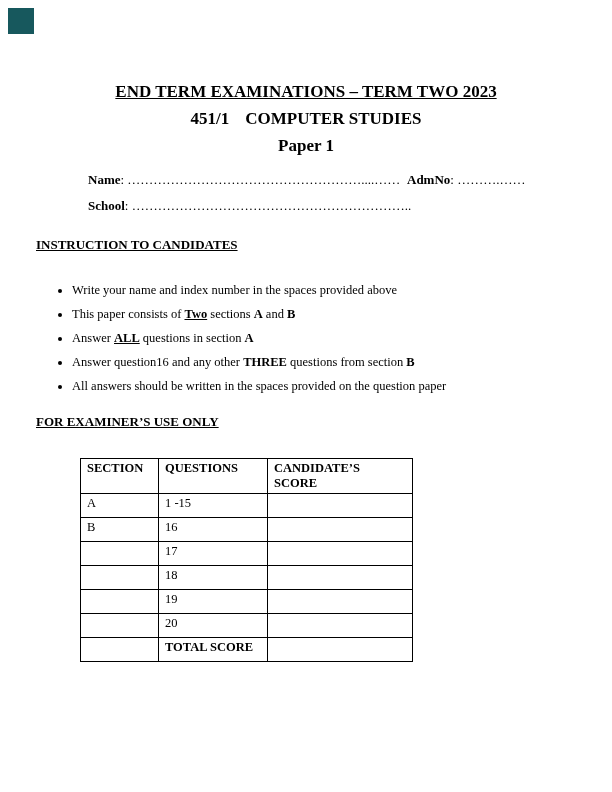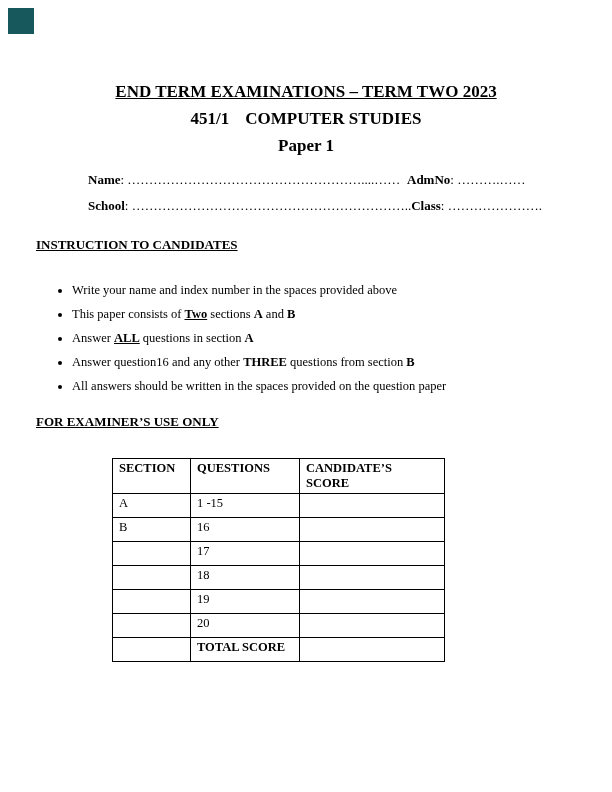--- a/index.html
+++ b/index.html
@@ -49,21 +49,21 @@
   }
   .bullets {
     margin:30px 0 0 36px;
     padding-left:36px;
     font-size:12.5px;
     list-style:disc;
   }
   .bullets li { line-height:15px; margin-bottom:9px; }
   .examiner-heading { margin-top:20px; }
   table.score {
-    margin:28px 0 0 112px;
+    margin:28px 0 0 80px;
     border-collapse:collapse;
     font-size:12.5px;
   }
   .score th, .score td {
     border:1px solid #000;
     padding:2px 6px;
     text-align:left;
     vertical-align:top;
     height:24px;
   }
@@ -86,21 +86,20 @@
     <div class="line">Paper 1</div>
   </div>
 
   <div class="fields">
     <div class="frow">
       <span class="fleft"><span class="b">Name</span><span>: ………………………………………………....……</span></span>
       <span class="fright"><span class="b">AdmNo</span><span>: ……….……</span></span>
     </div>
     <div class="frow">
       <span class="fleft"><span class="b">School</span><span>: ………………………………………………………..</span></span>
-      <span class="fright"><span class="b">Class</span><span>: ………………….</span></span>
     </div>
   </div>
 
   <div class="section-heading">INSTRUCTION TO CANDIDATES</div>
 
   <ul class="bullets">
     <li><span>Write your name and index number in the spaces provided above</span></li>
     <li><span>This paper consists of </span><span class="bu">Two</span><span> sections </span><span class="b">A</span><span> and </span><span class="b">B</span></li>
     <li><span>Answer </span><span class="bu">ALL</span><span> questions in section </span><span class="b">A</span></li>
     <li><span>Answer question16 and any other </span><span class="b">THREE</span><span> questions from section </span><span class="b">B</span></li>

